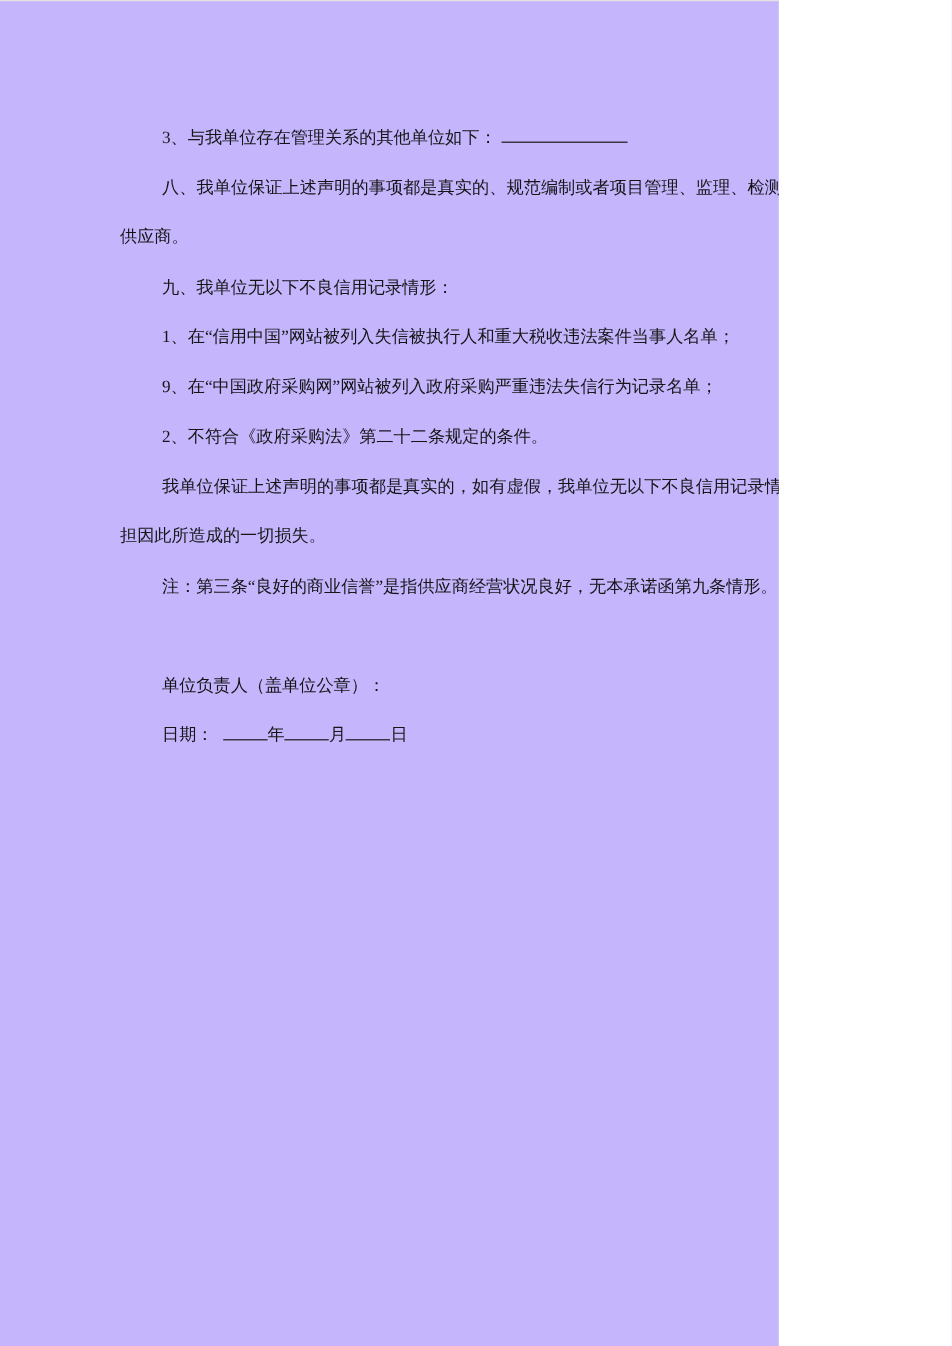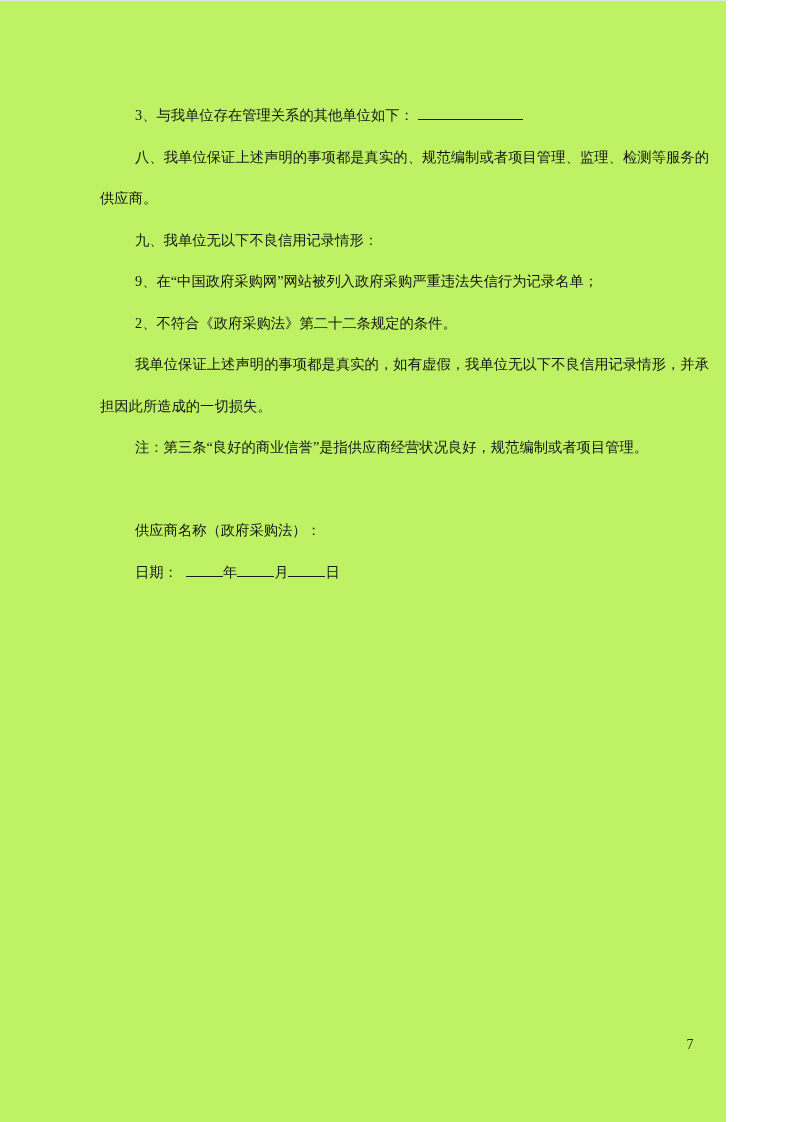--- a/index.html
+++ b/index.html
@@ -2,23 +2,23 @@
 <html><head>
 <meta charset="utf-8">
 <style>
   html, body {
     margin: 0;
     padding: 0;
     background: #ffffff;
   }
   .page {
     position: relative;
-    width: 726px;
+    width: 649px;
     height: 1122px;
-    background: #bef264;
+    background: #c4b5fd;
     overflow: hidden;
     font-family: "Liberation Serif", "DejaVu Serif", serif;
     color: #151515;
   }
   .page-top-edge {
     position: absolute;
     top: 0; left: 0;
     width: 100%;
     height: 1px;
     background: #e3e3e3;
@@ -75,32 +75,33 @@
   <div class="content">
 
     <p class="para sig-line">
       <span>3、与我单位存在管理关系的其他单位如下：</span><span class="blank-line w105"></span>
     </p>
 
     <p class="para">八、我单位保证上述声明的事项都是真实的、规范编制或者项目管理、监理、检测等服务的供应商。</p>
 
     <p class="para">九、我单位无以下不良信用记录情形：</p>
 
+    <p class="para">1、在“信用中国”网站被列入失信被执行人和重大税收违法案件当事人名单；</p>
 
     <p class="para">9、在“中国政府采购网”网站被列入政府采购严重违法失信行为记录名单；</p>
 
     <p class="para">2、不符合《政府采购法》第二十二条规定的条件。</p>
 
     <p class="para">我单位保证上述声明的事项都是真实的，如有虚假，我单位无以下不良信用记录情形，并承担因此所造成的一切损失。</p>
 
-    <p class="para">注：第三条“良好的商业信誉”是指供应商经营状况良好，规范编制或者项目管理。</p>
+    <p class="para">注：第三条“良好的商业信誉”是指供应商经营状况良好，无本承诺函第九条情形。</p>
 
     <div class="line-gap"></div>
 
-    <p class="sig-line">供应商名称（政府采购法）：</p>
+    <p class="sig-line">单位负责人（盖单位公章）：</p>
 
 
     <p class="sig-line">
       <span>日期：</span><span class="blank-line w37 date-first-gap"></span><span>年</span><span class="blank-line w37"></span><span>月</span><span class="blank-line w37"></span><span>日</span>
     </p>
 
   </div>
 
   <div class="page-number">7</div>
 </div>

